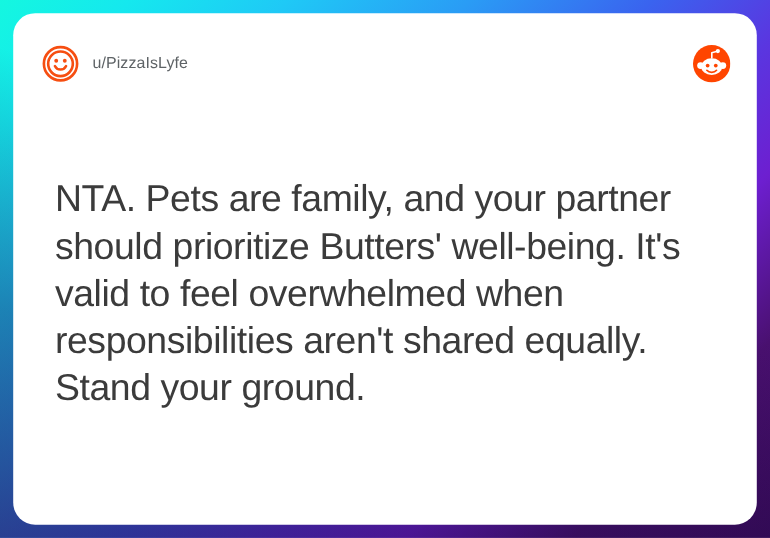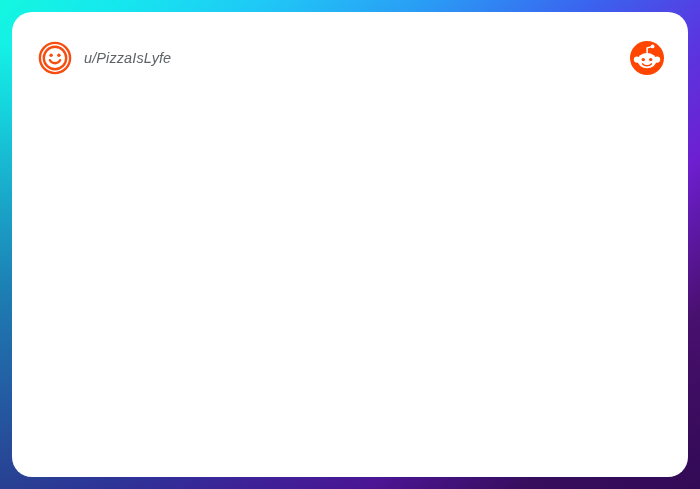--- a/index.html
+++ b/index.html
@@ -7,21 +7,20 @@
     padding: 0;
     background: #ffffff;
   }
 
   #screenshot {
     position: relative;
     width: 700px;
     height: 489px;
     overflow: hidden;
     font-family: "Liberation Sans", sans-serif;
-    font-style: italic;
   }
 
   
   .backdrop {
     position: absolute;
     inset: 0;
     background:
       linear-gradient(135deg,
         #14f7e0 0%,
         #15e8ee 10%,
@@ -158,16 +157,19 @@
 
           <circle cx="13.3" cy="18.6" r="1.7" fill="#ff4500"></circle>
           <circle cx="20.7" cy="18.6" r="1.7" fill="#ff4500"></circle>
 
           <path d="M12.6 22.9 a5.3 4.2 0 0 0 8.8 0" fill="none" stroke="#ff4500" stroke-width="1.5" stroke-linecap="round"></path>
         </svg>
       </span>
 
     </div>
 
+    <div class="card-body">
+      <p class="body-text">NTA. Pets are family, and your partner should prioritize Butters' well-being. It's valid to feel overwhelmed when responsibilities aren't shared equally. Stand your ground.</p>
+    </div>
 
   </div>
 
 </div>
 
 </body></html>

